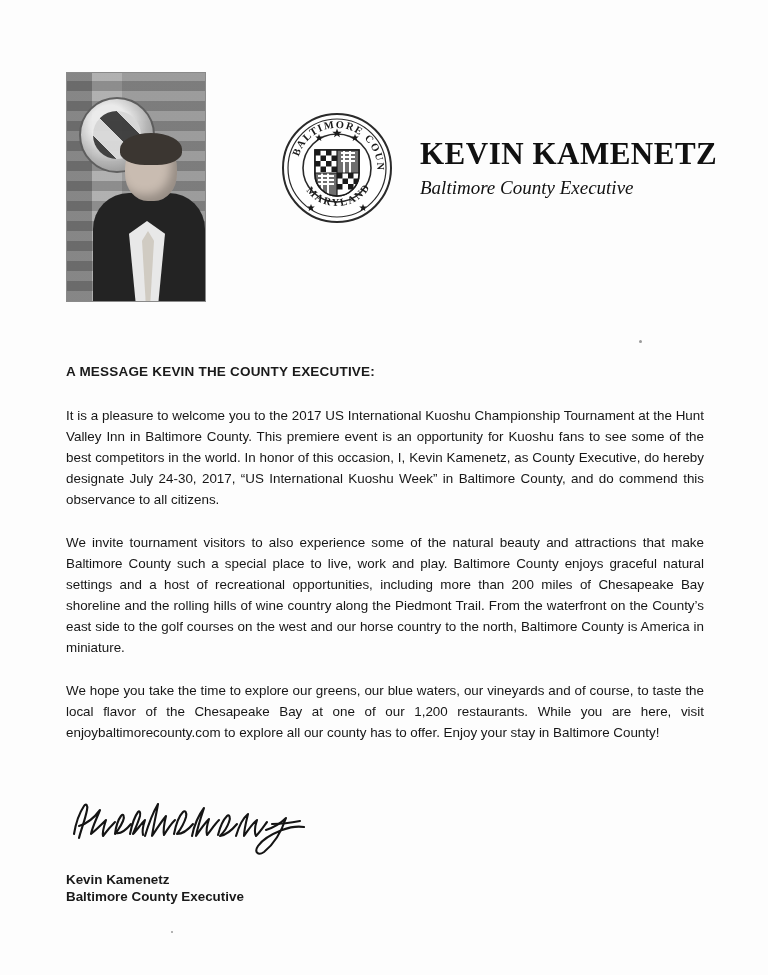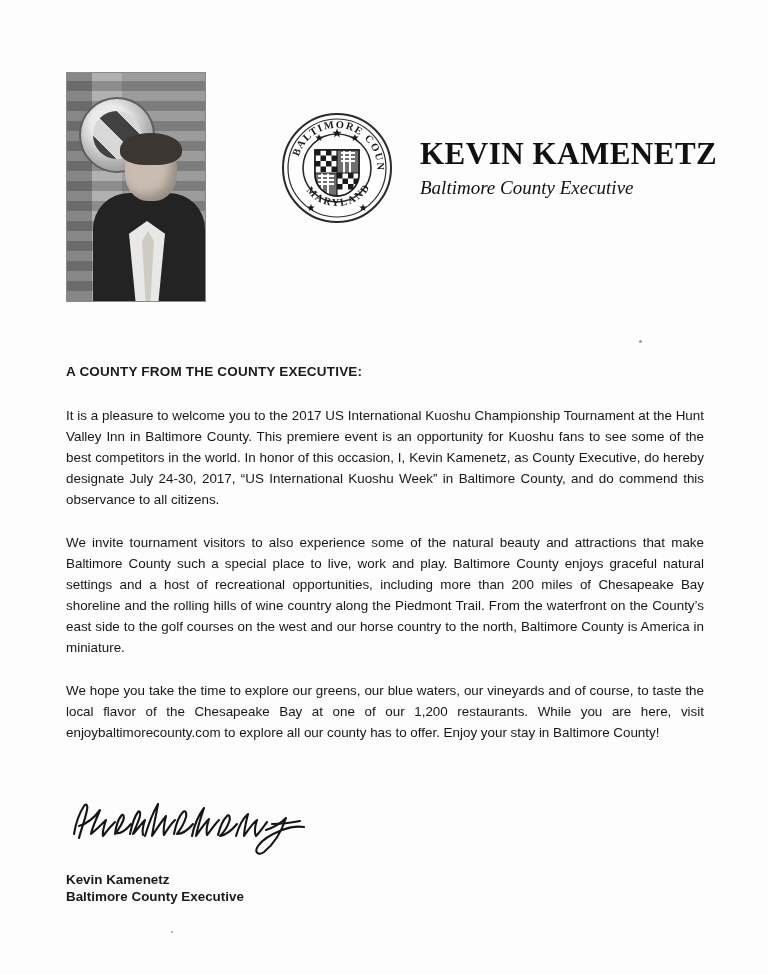--- a/index.html
+++ b/index.html
@@ -284,21 +284,21 @@
       </svg>
     </div>
 
     <div class="namelock">
       <div class="exec-name">KEVIN KAMENETZ</div>
       <div class="exec-title">Baltimore County Executive</div>
     </div>
   </div>
 
   <div class="content">
-    <p class="salutation">A COUNTY FROM THE COUNTY EXECUTIVE:</p>
+    <p class="salutation">A MESSAGE KEVIN THE COUNTY EXECUTIVE:</p>
     <p class="para">It is a pleasure to welcome you to the 2017 US International Kuoshu Championship Tournament at the Hunt Valley Inn in Baltimore County. This premiere event is an opportunity for Kuoshu fans to see some of the best competitors in the world. In honor of this occasion, I, Kevin Kamenetz, as County Executive, do hereby designate July 24-30, 2017, “US International Kuoshu Week” in Baltimore County, and do commend this observance to all citizens.</p>
     <p class="para">We invite tournament visitors to also experience some of the natural beauty and attractions that make Baltimore County such a special place to live, work and play. Baltimore County enjoys graceful natural settings and a host of recreational opportunities, including more than 200 miles of Chesapeake Bay shoreline and the rolling hills of wine country along the Piedmont Trail. From the waterfront on the County’s east side to the golf courses on the west and our horse country to the north, Baltimore County is America in miniature.</p>
     <p class="para">We hope you take the time to explore our greens, our blue waters, our vineyards and of course, to taste the local flavor of the Chesapeake Bay at one of our 1,200 restaurants. While you are here, visit enjoybaltimorecounty.com to explore all our county has to offer. Enjoy your stay in Baltimore County!</p>
   </div>
 
   <div class="signature-block">
     <svg class="signature" viewBox="0 0 250 70">
       <g fill="none" stroke="#141414" stroke-width="2.1" stroke-linecap="round" stroke-linejoin="round">
         <path d="M8,44 C10,32 14,22 18,16 C20,13 22,15 21,20 C19,30 15,40 13,48"></path>
         <path d="M13,36 C20,34 28,28 34,20 C30,30 26,38 25,44 C30,40 36,34 40,30 C38,36 36,42 37,46 C40,42 45,36 49,32"></path>

